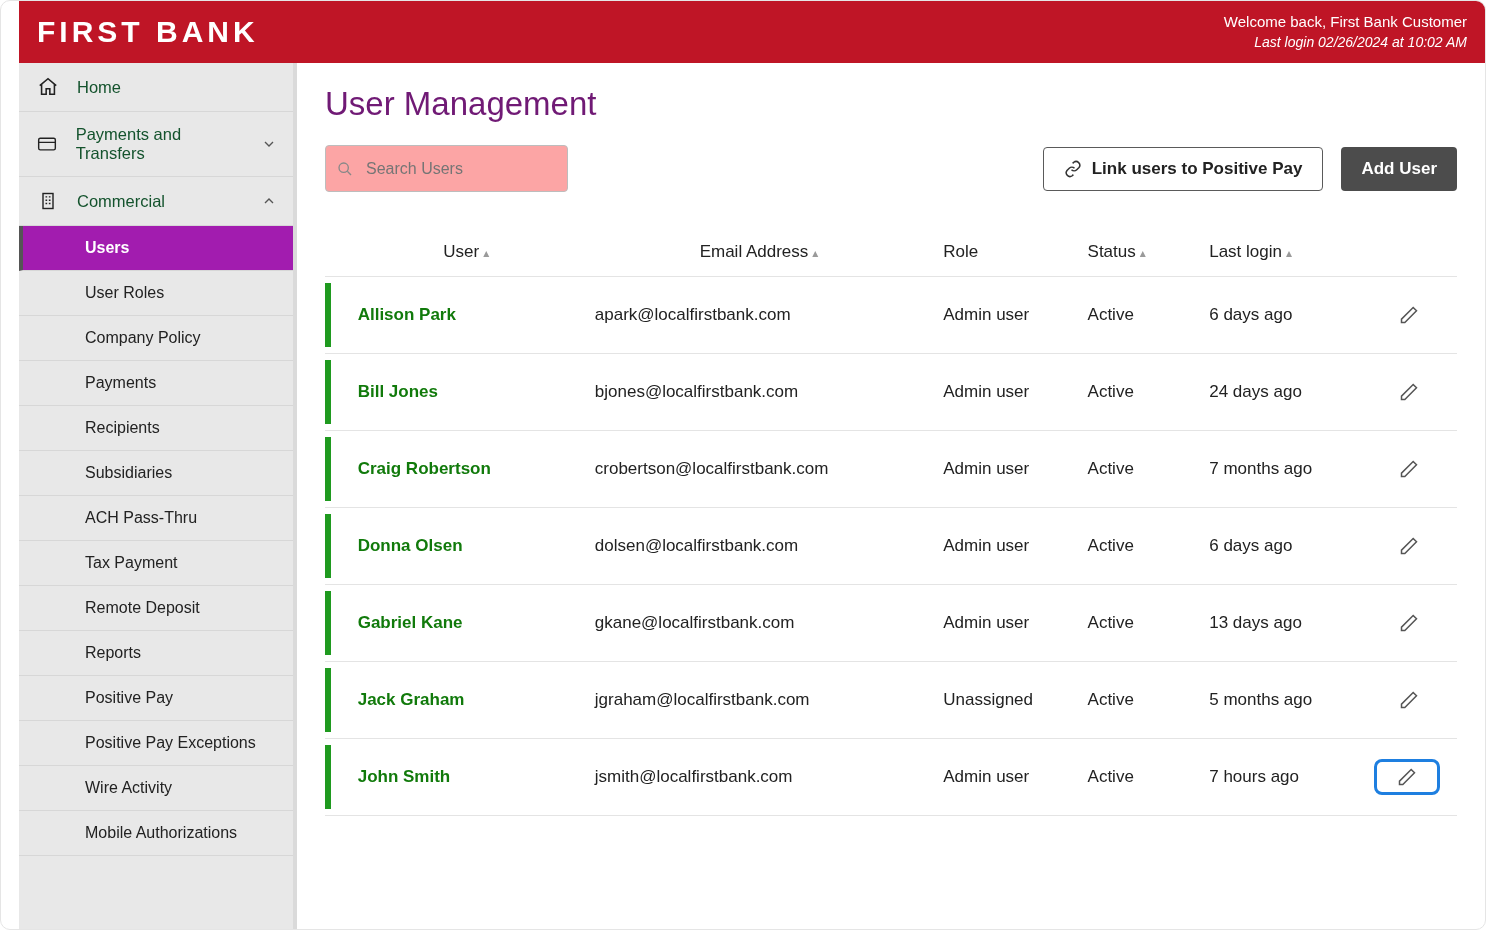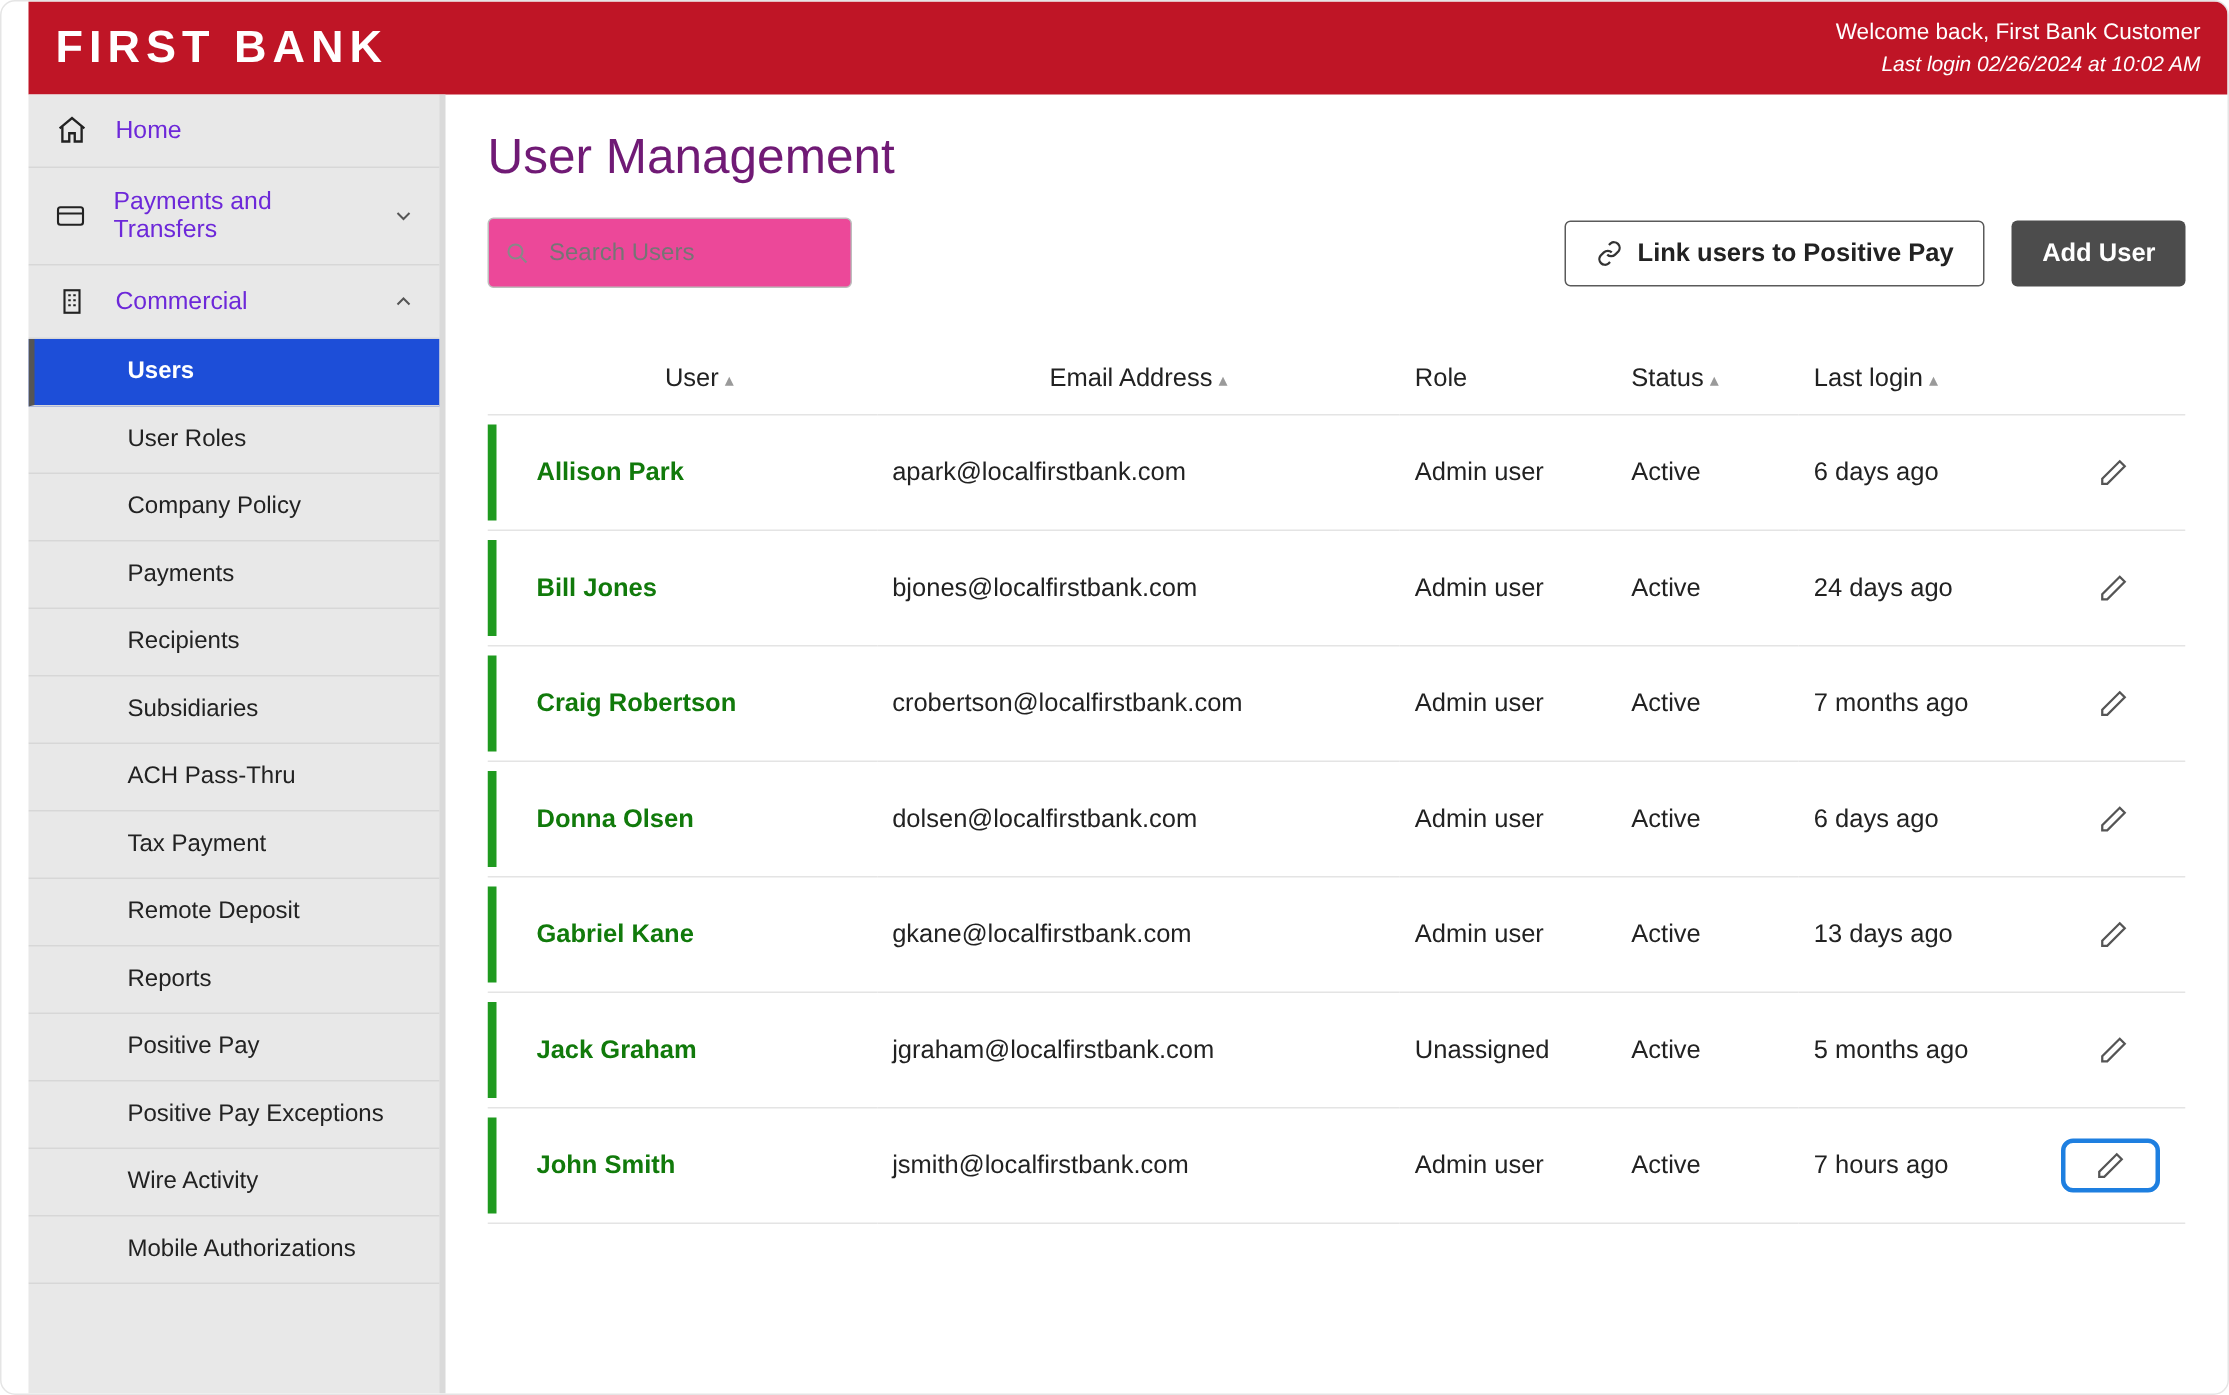--- a/index.html
+++ b/index.html
@@ -36,59 +36,59 @@
     background:#e8e8e8;
     border-right:4px solid rgba(0,0,0,0.06);
     overflow-y:auto;
   }
   .nav-item {
     display:flex;
     align-items:center;
     gap:16px;
     padding:13px 16px 13px 16px;
     font-size:16.5px;
-    color:#6d28d9;
+    color:#14532d;
     cursor:pointer;
     border-bottom:1px solid #d7d7d7;
   }
   .nav-item.top { font-weight:400; }
   .nav-item .icon { width:26px; display:flex; align-items:center; justify-content:center; }
   .nav-item .chev { margin-left:auto; color:#555; }
   .sub-item {
     display:flex;
     align-items:center;
     padding:13px 12px 13px 66px;
     font-size:16px;
     color:#222;
     cursor:pointer;
     border-bottom:1px solid #d7d7d7;
   }
   .sub-item.active {
-    background:#1d4ed8;
+    background:#a21caf;
     color:#fff;
     font-weight:600;
     border-left:4px solid #555;
     padding-left:62px;
   }
   
   .main { flex:1; padding:22px 28px 0 28px; overflow:hidden; display:flex; flex-direction:column; min-width:0;}
   h1 { font-size:33px; font-weight:500; color:#701a75; margin-bottom:22px; }
   .toolbar { display:flex; align-items:center; gap:18px; margin-bottom:50px; }
   .search-wrap {
     position:relative;
     width:243px;
   }
   .search-wrap input {
     width:100%;
     height:47px;
     border:1px solid #bdbdbd;
     border-radius:4px;
     padding:0 12px 0 40px;
     font-size:16px;
-    background:#ec4899;
+    background:#fca5a5;
   }
   .search-wrap .sicon {
     position:absolute; left:12px; top:50%; transform:translateY(-50%); color:#888;
   }
   .toolbar .spacer { flex:1; }
   .btn-link-pp {
     height:44px;
     padding:0 20px;
     border:1px solid #5a5a5a;
     background:#fff;

